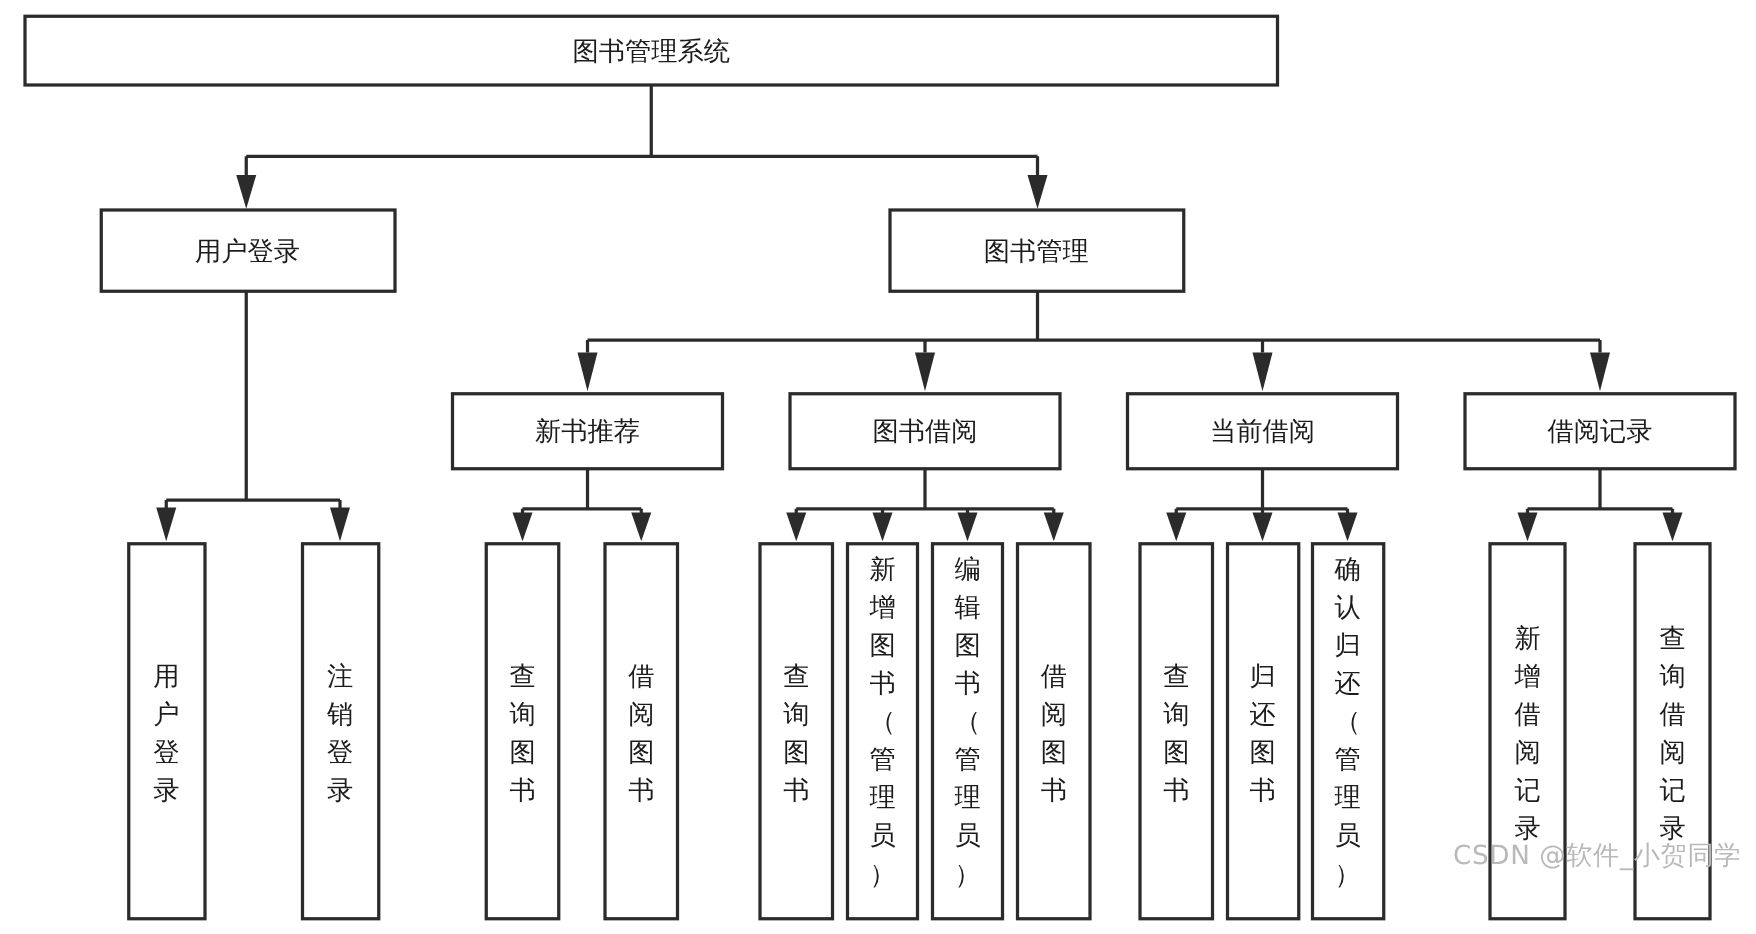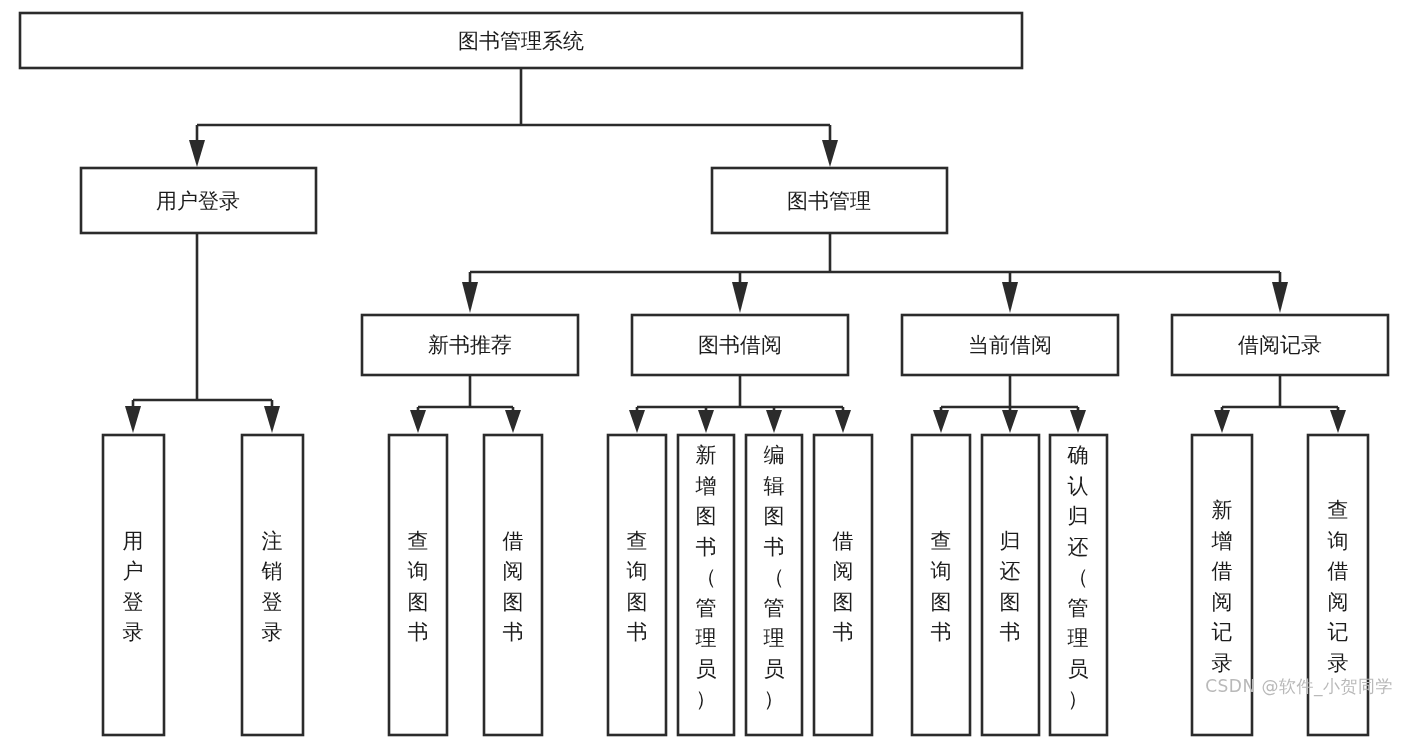--- a/index.html
+++ b/index.html
@@ -52,21 +52,21 @@
     font-family: "DejaVu Sans", "Liberation Sans", sans-serif;
     font-size: 21px;
     fill: #1c1c1c;
     text-anchor: middle;
   }
   .watermark {
     position: absolute;
     right: 12px;
     bottom: 6px;
     font-family: "DejaVu Sans", "Liberation Sans", sans-serif;
-    font-size: 17px;
+    font-size: 21px;
     color: #b9b9b9;
     letter-spacing: 0.5px;
     user-select: none;
     white-space: nowrap;
   }
 </style>
 </head>
 <body>
 
 <div id="diagram-root">

